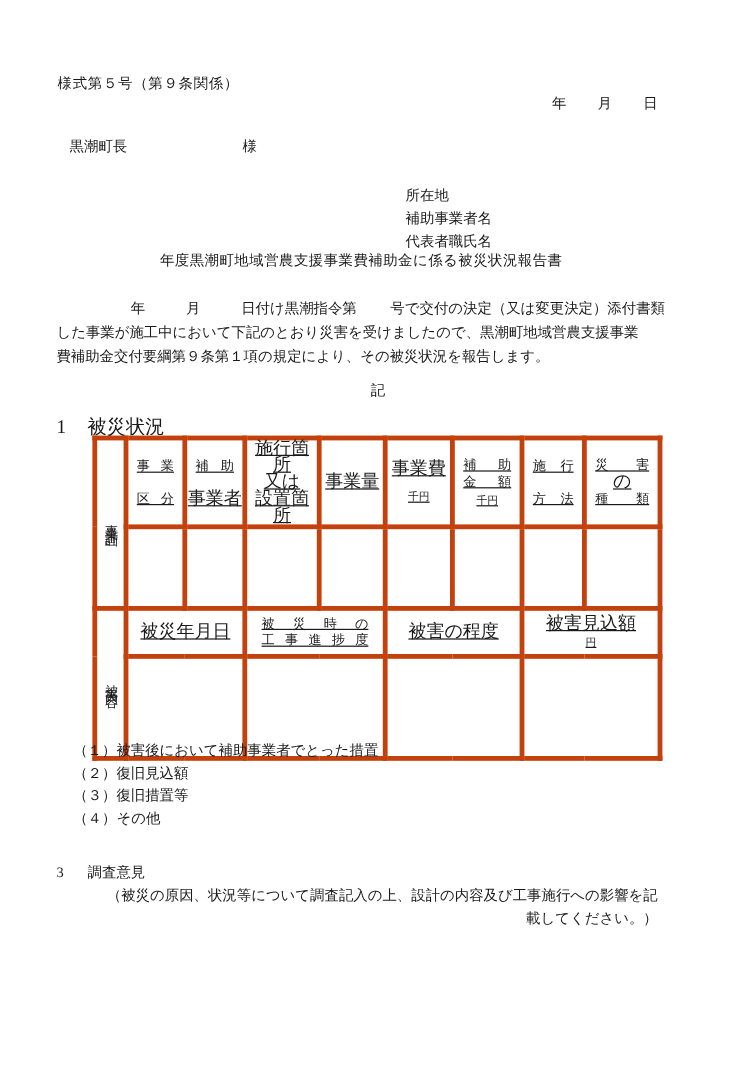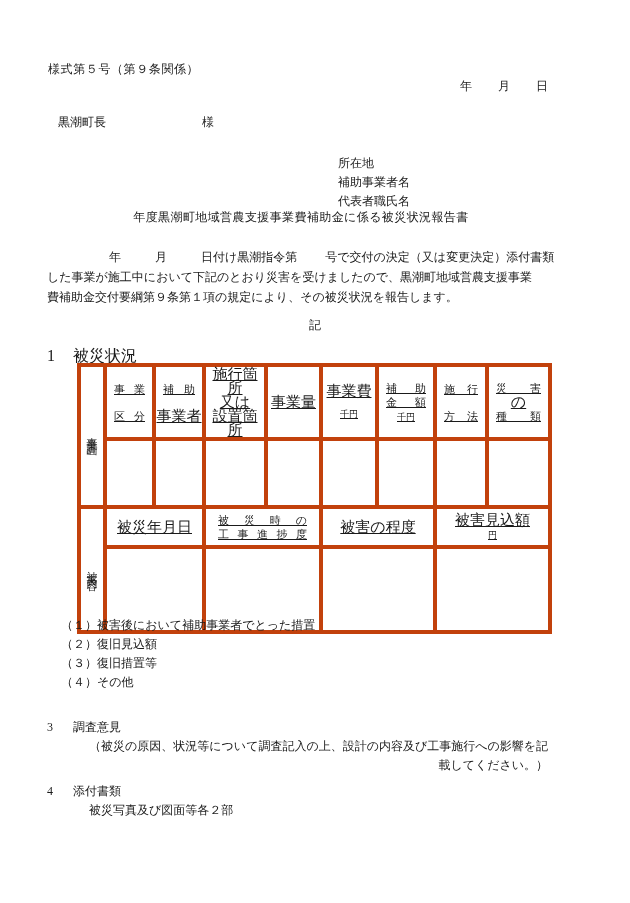--- a/index.html
+++ b/index.html
@@ -313,20 +313,14 @@
   </div>
 
   <div class="sec" id="sec3">
     <div class="hd">
       <span class="num">3</span><span>調査意見</span>
     </div>
     <div class="item2">（被災の原因、状況等について調査記入の上、設計の内容及び工事施行への影響を記</div>
     <div class="wrap2">載してください。）</div>
   </div>
 
-  <div class="sec" id="sec4">
-    <div class="hd">
-      <span class="num">4</span><span>添付書類</span>
-    </div>
-    <div class="item2">被災写真及び図面等各２部</div>
-  </div>
 
 </div>
 
 </body></html>

